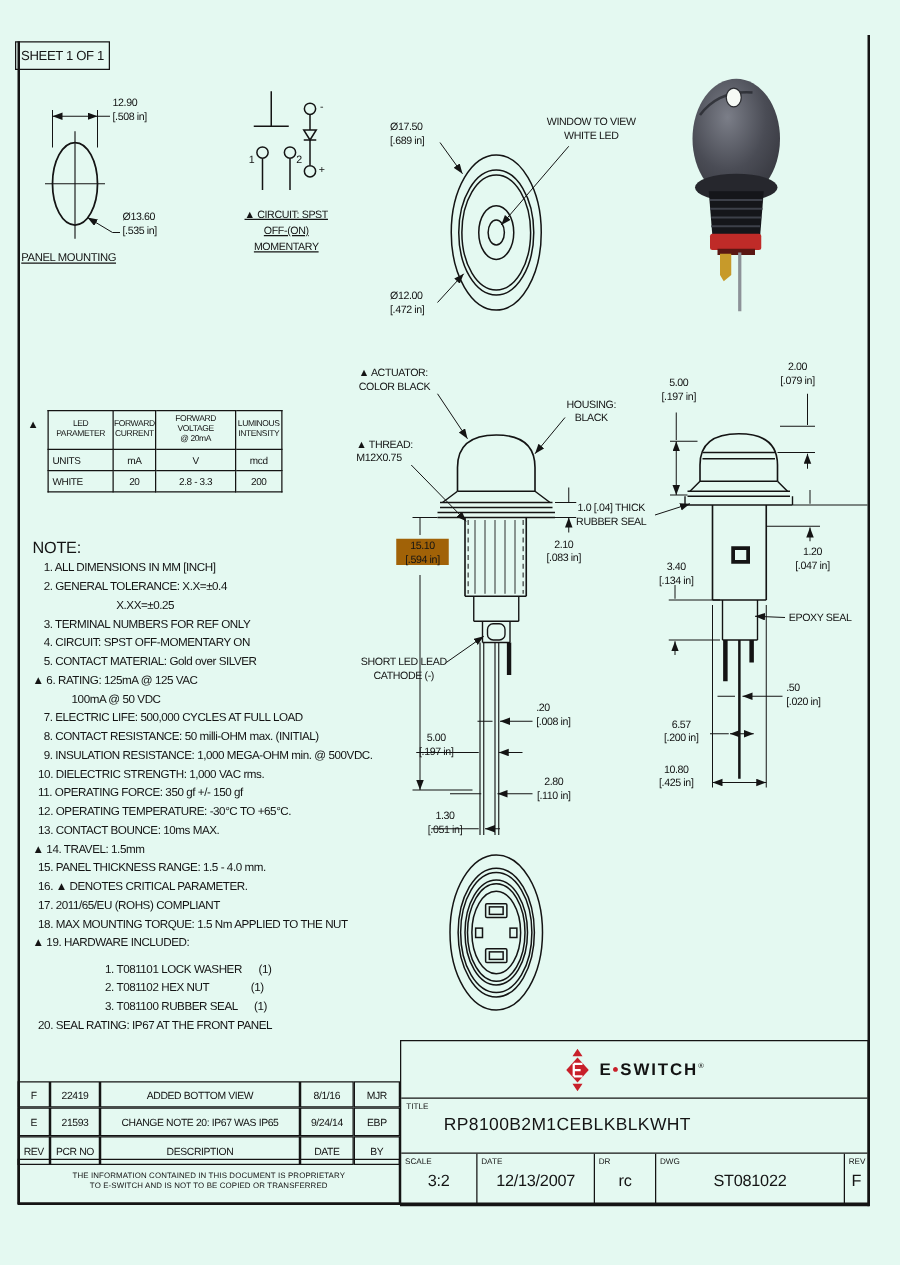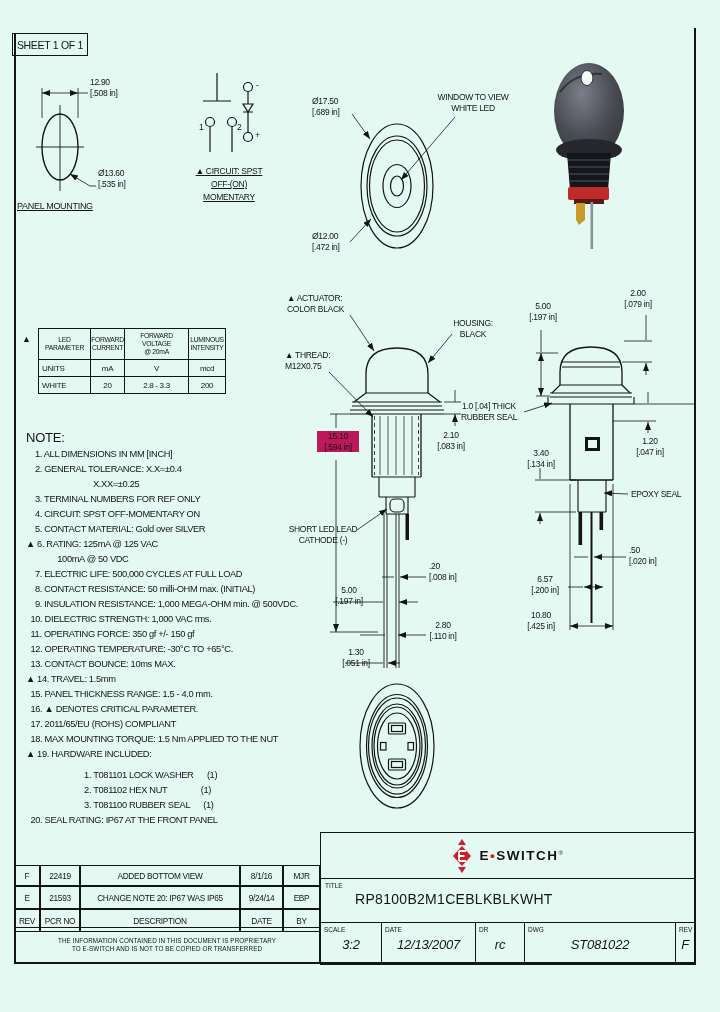--- a/index.html
+++ b/index.html
@@ -38,21 +38,21 @@
   #tb-brand{font-size:13.5px;font-weight:bold;letter-spacing:1.5px;white-space:nowrap;}
   #tb-brand .dot{color:#c8202a;}
   #tb-brand sup{font-size:6px;font-weight:normal;}
   #tb-title-row{height:43px;border-bottom:1.6px solid #141414;position:relative;padding-left:44px;}
   #tb-title-label{position:absolute;left:4px;top:3px;font-size:6.5px;letter-spacing:0;}
   #tb-title-value{position:absolute;left:34px;top:12px;font-size:14px;letter-spacing:0.3px;}
   #tb-bottom-row{flex:1;display:flex;}
   .tb-cell{position:relative;border-right:1.4px solid #141414;}
   .tb-cell:last-child{border-right:none;}
   .tb-cell .cell-label{position:absolute;left:3px;top:3px;font-size:6.5px;}
-  .tb-cell .cell-value{position:absolute;left:0;right:0;top:14px;text-align:center;font-size:13px;letter-spacing:-0.2px;font-style:italic;}
+  .tb-cell .cell-value{position:absolute;left:0;right:0;top:14px;text-align:center;font-size:13px;letter-spacing:-0.2px;}
   #cell-scale{width:60px;} #cell-date{width:93px;} #cell-dr{width:48px;} #cell-dwg{width:150px;} #cell-rev{flex:1;}
   .tri{position:absolute;font-size:9px;line-height:9px;}
 </style>
 </head>
 <body>
 
 <div id="sheet">
 
   <div class="frame-line" style="left:14px;top:33px;width:1.5px;height:930px;"></div>
   <div class="frame-line" style="left:694px;top:28px;width:1.5px;height:937px;"></div>
@@ -265,21 +265,21 @@
       </tr>
       </tbody>
   </table>
 
   <div class="dim left" style="left:287px;top:293px;width:62px;">▲ ACTUATOR:
 COLOR BLACK</div>
   <div class="dim" style="left:450px;top:318px;width:46px;">HOUSING:
 BLACK</div>
   <div class="dim left" style="left:285px;top:350px;width:50px;">▲ THREAD:
 M12X0.75</div>
-  <div class="dim" style="left:317px;top:431px;width:42px;background:#be185d;">15.10
+  <div class="dim" style="left:317px;top:431px;width:42px;background:#a16207;">15.10
 [.594 in]</div>
   <div class="dim" style="left:430px;top:430px;width:42px;">2.10
 [.083 in]</div>
   <div class="dim" style="left:286px;top:524px;width:74px;">SHORT LED LEAD
 CATHODE (-)</div>
   <div class="dim left" style="left:429px;top:561px;width:42px;">.20
 [.008 in]</div>
   <div class="dim" style="left:328px;top:585px;width:42px;">5.00
 [.197 in]</div>
   <div class="dim" style="left:421px;top:620px;width:44px;">2.80

